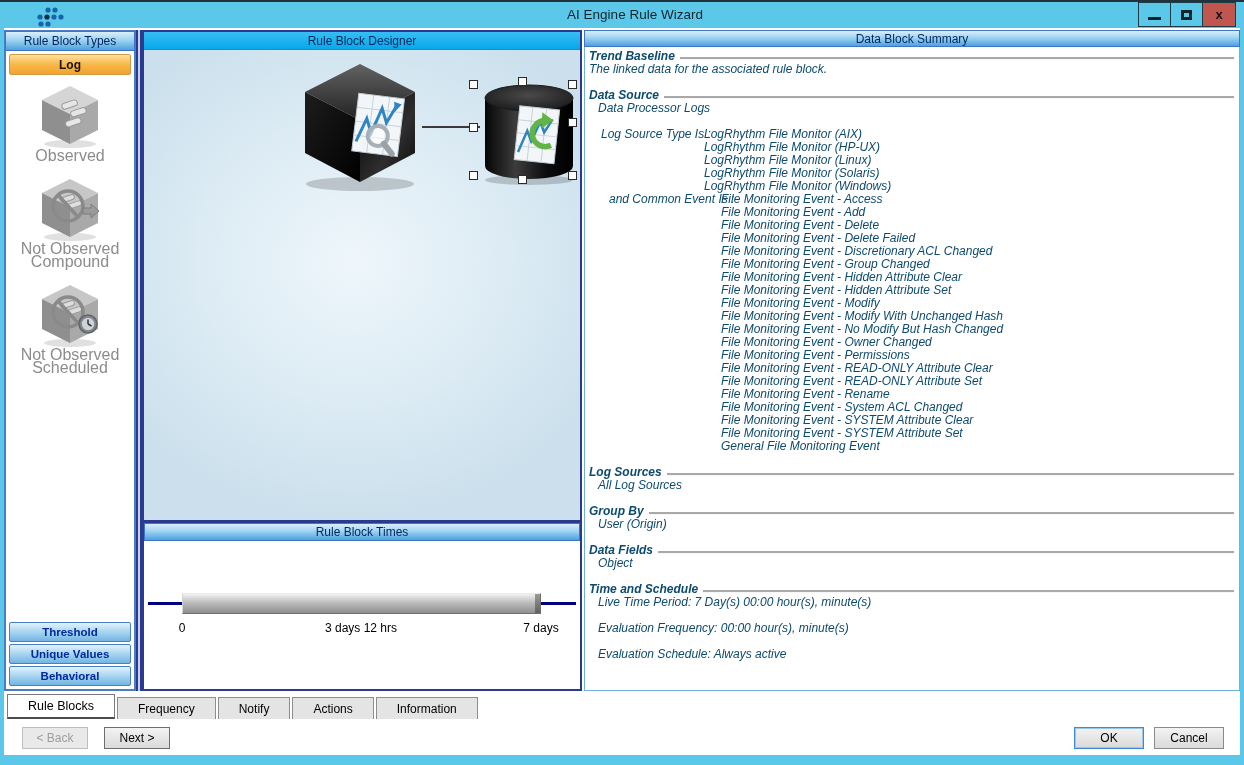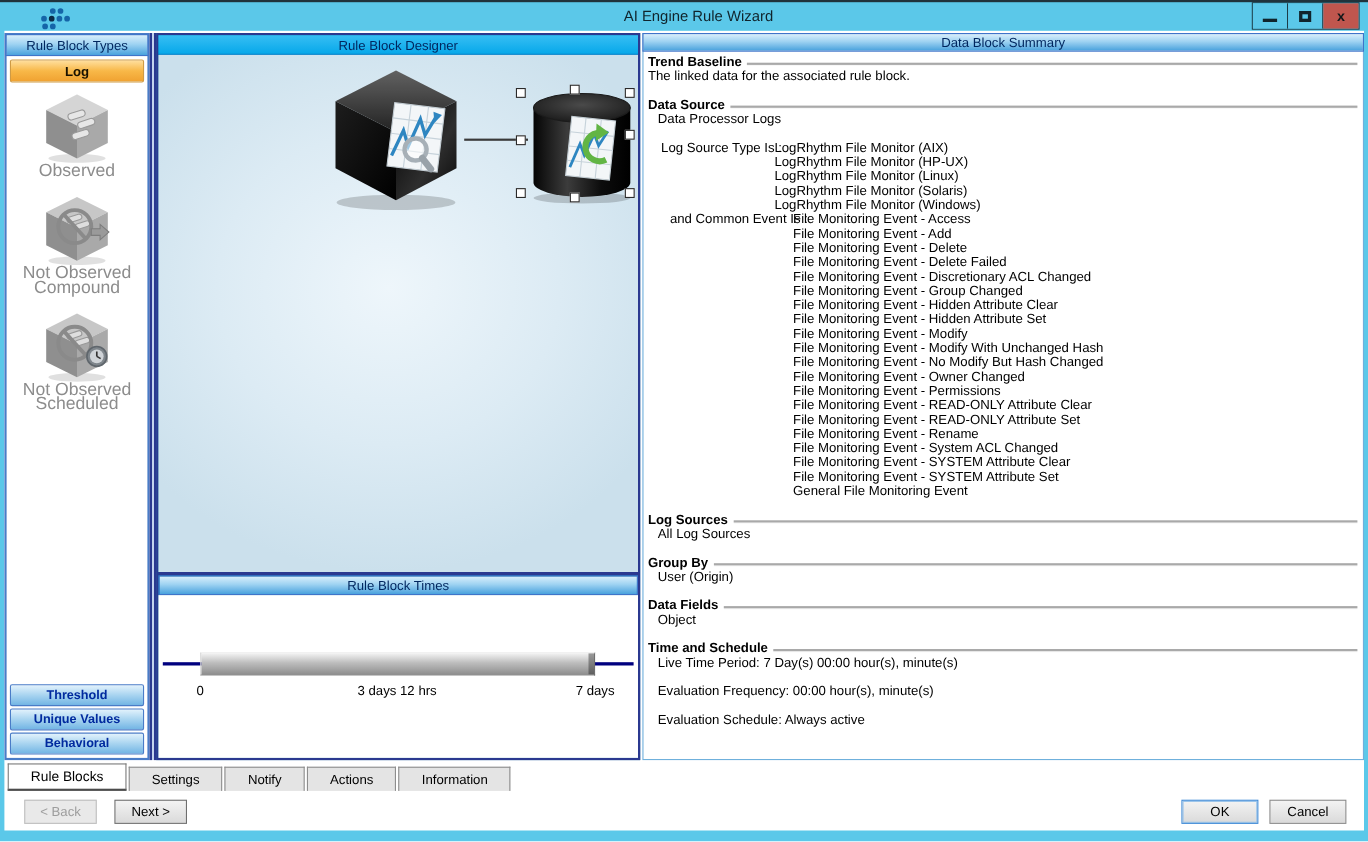--- a/index.html
+++ b/index.html
@@ -56,21 +56,21 @@
   #timeBar::after { content:""; position:absolute; right:0; top:0; bottom:0; width:5px; background:linear-gradient(180deg,#9a9a9a,#5f5f5f); }
   .tick { position:absolute; top:80px; transform:translateX(-50%); font-size:12px; color:#000; white-space:nowrap; }
 
   
   #connector { position:absolute; left:278px; top:76px; width:58px; height:2px; background:#3a3a3a; }
   .handle { position:absolute; width:9px; height:9px; background:#fff; border:1px solid #2a2a2a; }
 
   
   #summary { position:absolute; left:580px; top:2px; width:656px; height:661px; background:#fff; border:1px solid #6fb0dc; }
   #summary .panelHead { margin:-1px -1px 0 -1px; height:17px; }
-  #sumBody { padding:3px 5px 0 4px; font-size:12px; line-height:13px; color:#000000; }
+  #sumBody { padding:3px 5px 0 4px; font-size:12px; line-height:13px; color:#0c4a6e;font-style:italic; }
   .section { margin-bottom:13px; }
   .secHead { display:flex; align-items:center; font-weight:bold; white-space:nowrap; }
   .secHead .rule { flex:1; height:2px; background:#a9a9a9; box-shadow:0 1px 0 #f7f7f7; margin-left:5px; margin-top:2px; }
   .ind { margin-left:9px; }
   .critRow { display:flex; align-items:flex-start; }
   .critRow .cl { white-space:pre; }
   .g1 { margin-left:12px; } .g1 .cl { width:103px; }
   .g2 { margin-left:20px; } .g2 .cl { width:112px; }
   .tsLine { margin-left:9px; margin-bottom:13px; }
   .tsLine:last-child { margin-bottom:0; }
@@ -373,21 +373,21 @@
           <div class="tsLine">Live Time Period: 7 Day(s) 00:00 hour(s), minute(s)</div>
           <div class="tsLine">Evaluation Frequency: 00:00 hour(s), minute(s)</div>
           <div class="tsLine">Evaluation Schedule: Always active</div>
         </div>
 
       </div>
     </div>
 
     <div id="tabRow">
       <div class="tab active">Rule Blocks</div>
-      <div class="tab">Settings</div>
+      <div class="tab">Frequency</div>
       <div class="tab">Notify</div>
       <div class="tab">Actions</div>
       <div class="tab">Information</div>
     </div>
 
     <div class="pushBtn" id="backBtn">&lt; Back</div>
     <div class="pushBtn" id="nextBtn">Next &gt;</div>
     <div class="pushBtn" id="okBtn">OK</div>
     <div class="pushBtn" id="cancelBtn">Cancel</div>
   </div>

